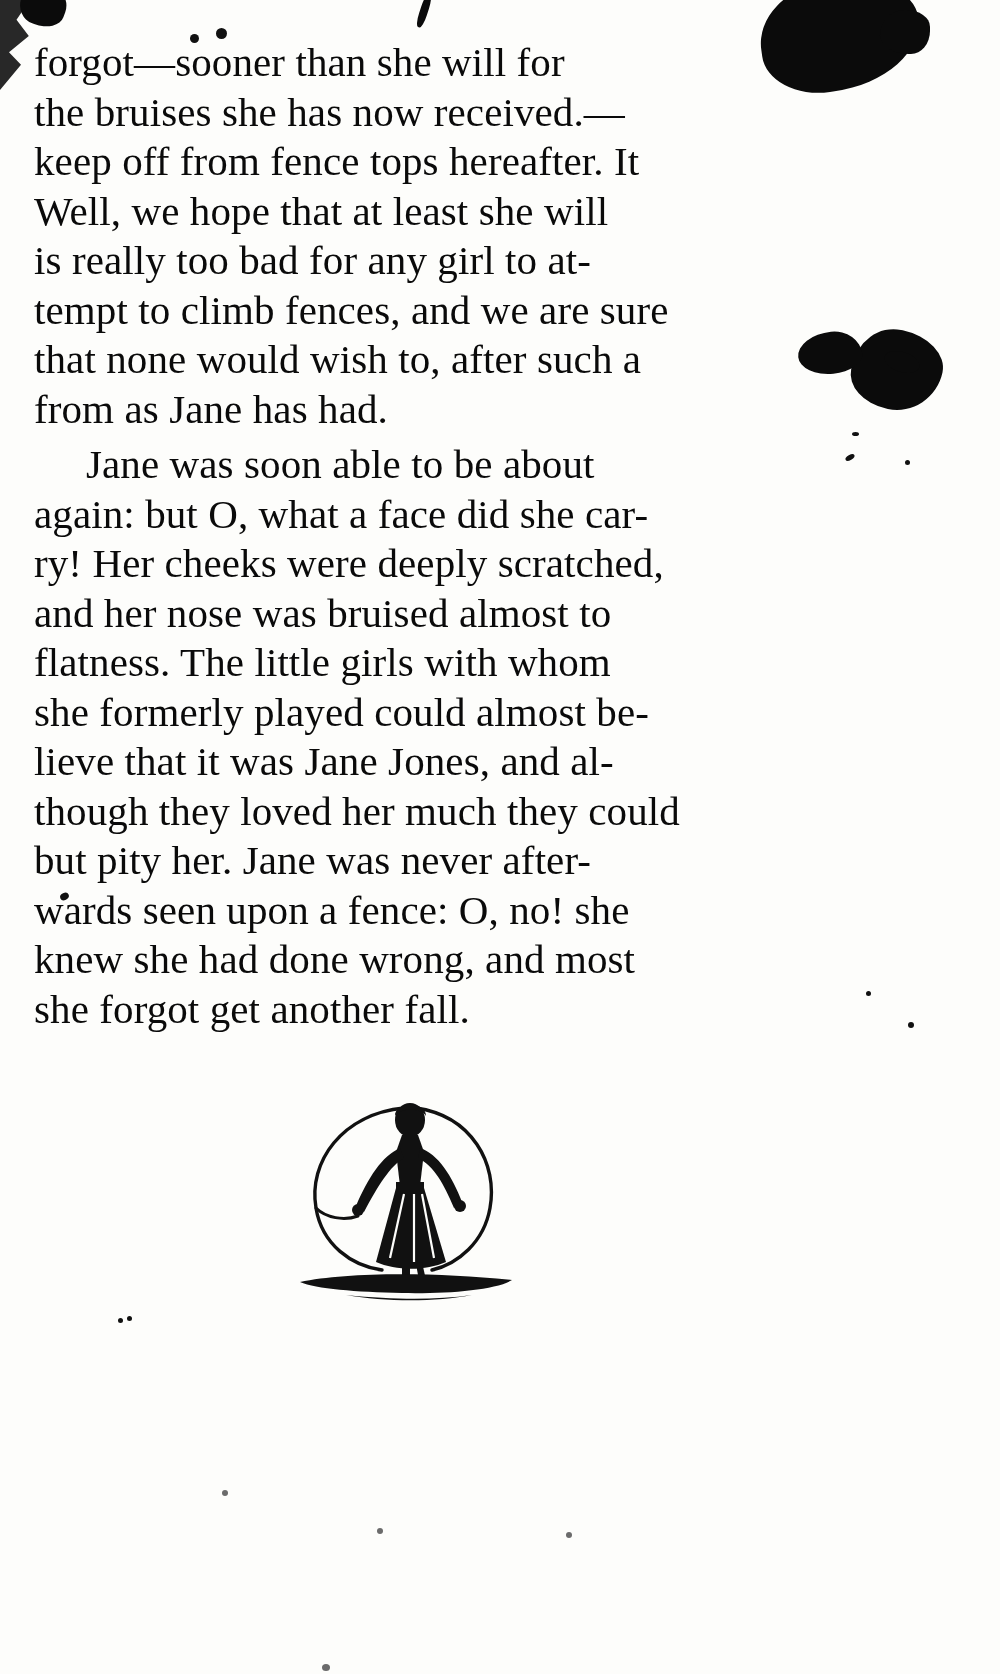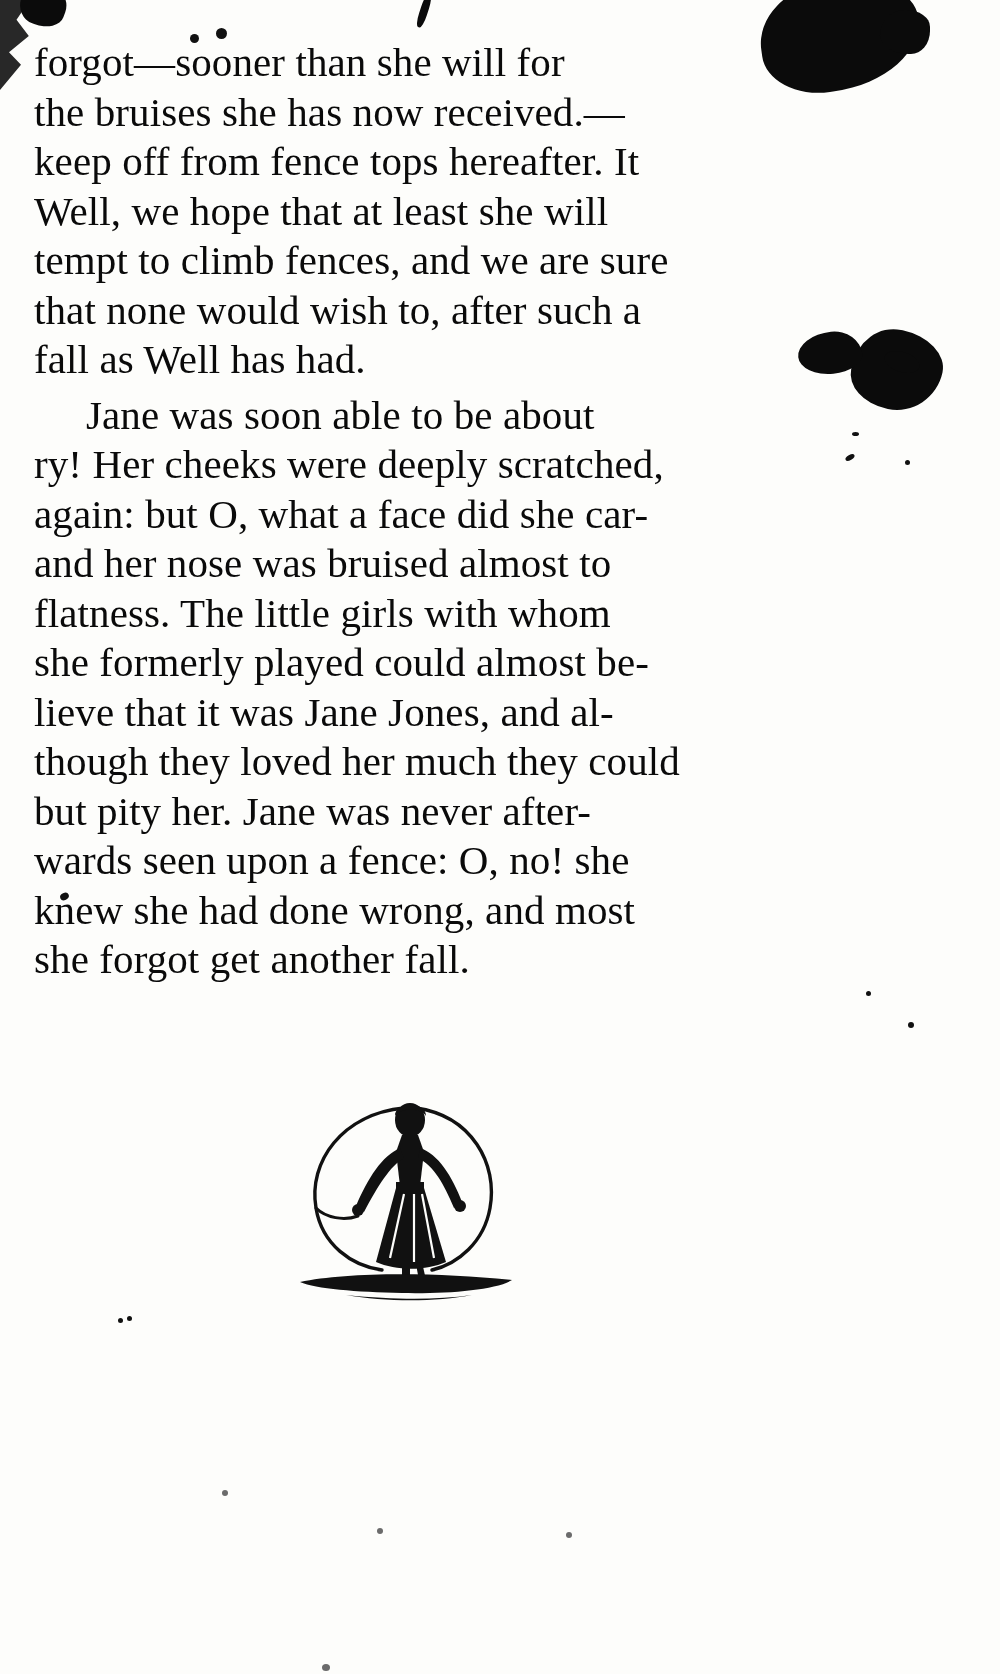--- a/index.html
+++ b/index.html
@@ -148,37 +148,40 @@
       <span class="line just">
           <span>the bruises she has now received.—</span>
         </span>
       <span class="line just">
           <span>keep off from fence tops hereafter.  It</span>
         </span>
       <span class="line just">
           <span>Well, we hope that at least she will</span>
         </span>
       <span class="line just">
+          <span>is really too bad for any girl to at-</span>
+        </span>
+      <span class="line just">
           <span>tempt to climb fences, and we are sure</span>
         </span>
       <span class="line just">
           <span>that none would wish to, after such a</span>
         </span>
-      <span class="line last">fall as Well has had.</span>
+      <span class="line last">from as Jane has had.</span>
     </p>
 
     <p class="para">
       <span class="line just indent">
           <span>Jane was soon able to be about</span>
         </span>
       <span class="line just">
+          <span>again: but O, what a face did she car-</span>
+        </span>
+      <span class="line just">
           <span>ry! Her cheeks were deeply scratched,</span>
-        </span>
-      <span class="line just">
-          <span>again: but O, what a face did she car-</span>
         </span>
       <span class="line just">
           <span>and her nose was bruised almost to</span>
         </span>
       <span class="line just">
           <span>flatness.  The little girls with whom</span>
         </span>
       <span class="line just">
           <span>she formerly played could almost be-</span>
         </span>

